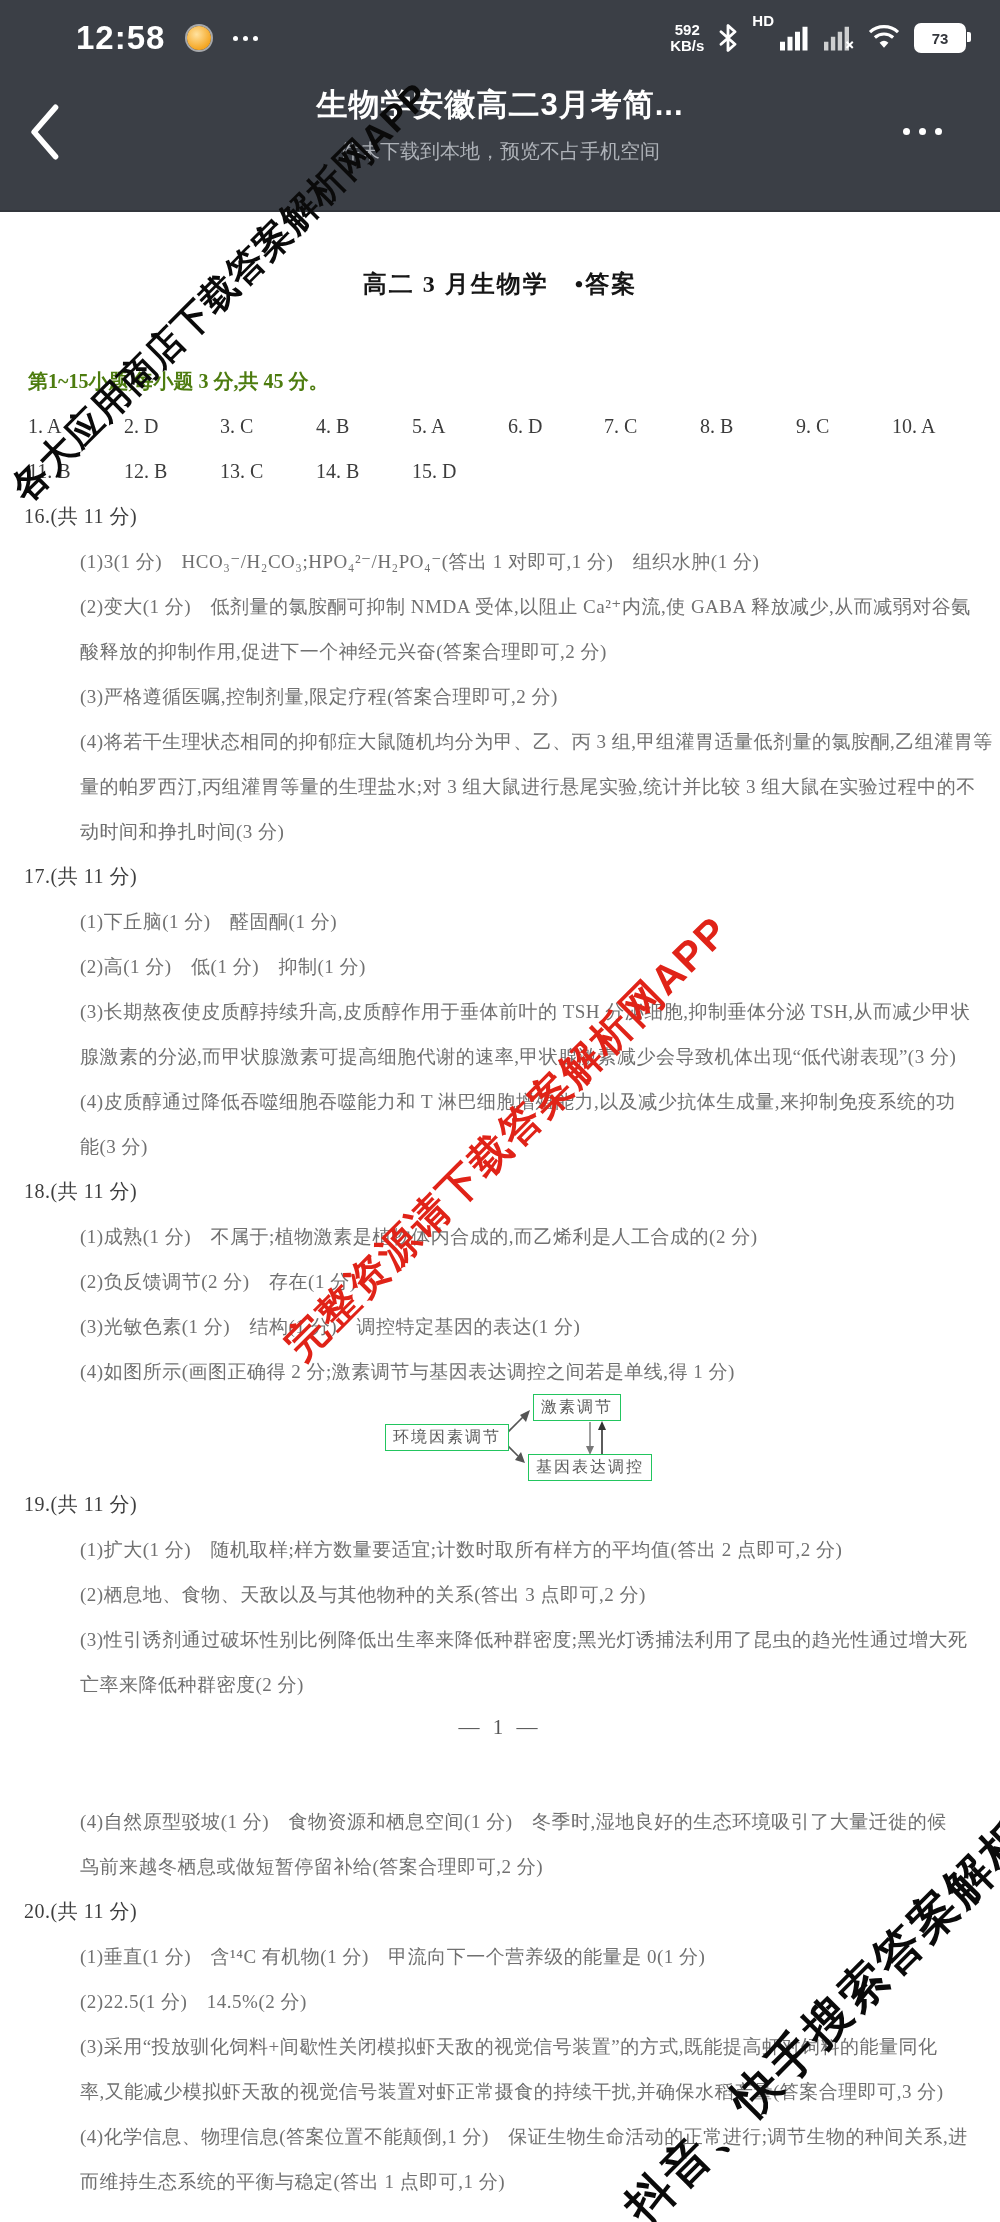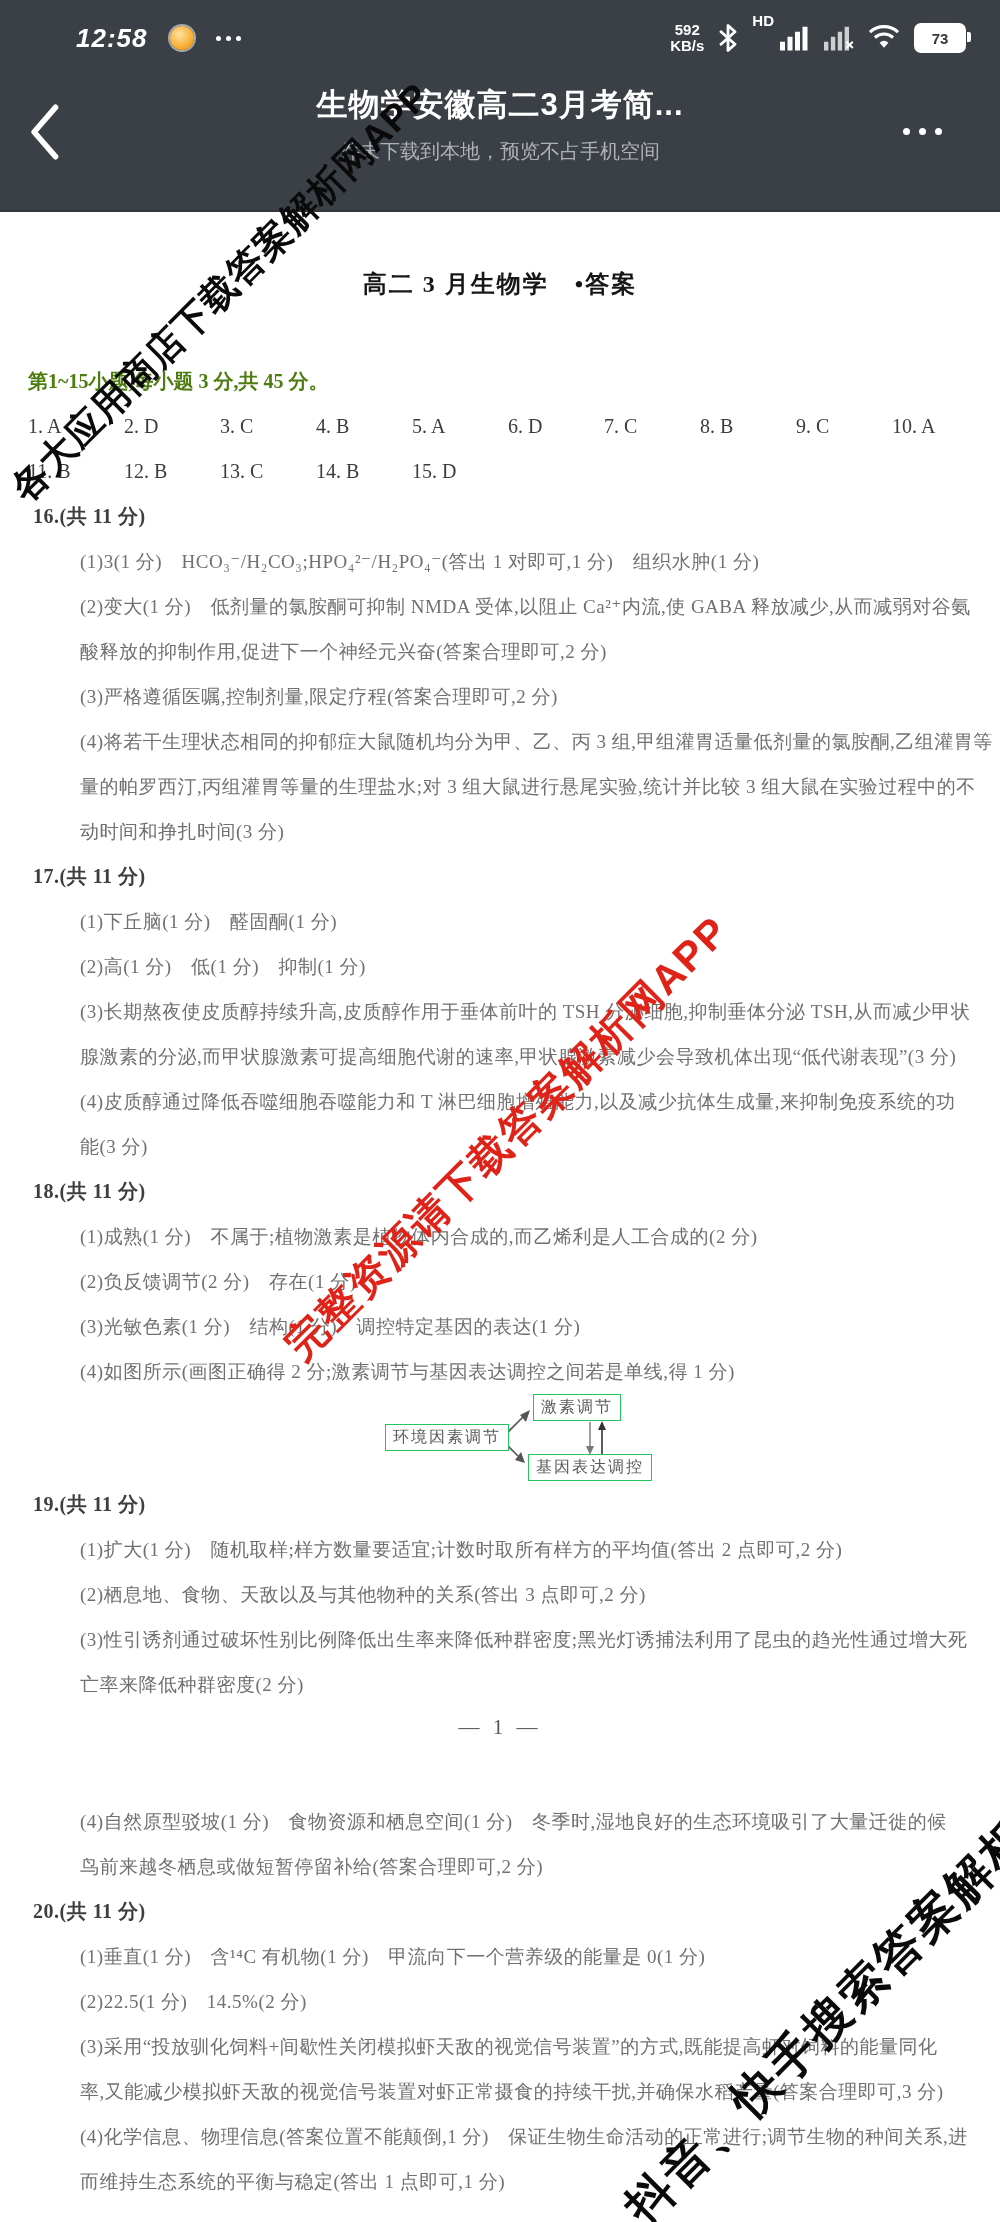--- a/index.html
+++ b/index.html
@@ -4,21 +4,21 @@
 <style>
   html,body{margin:0;padding:0;background:#e9e9e9;}
   .screen{position:relative;width:1000px;height:2222px;background:#ffffff;overflow:hidden;
           font-family:"Liberation Sans","DejaVu Sans",sans-serif;}
   
   .apphead{position:absolute;top:0;left:0;width:1000px;height:210px;background:#3b3f46;
            border-bottom:2px solid #33363c;z-index:2;}
   .statusbar{position:absolute;top:14px;left:0;width:1000px;height:48px;display:flex;
              justify-content:space-between;align-items:center;padding:0 34px 0 76px;box-sizing:border-box;}
   .sb-left{display:flex;align-items:center;gap:22px;}
-  .time{font-size:26px;font-weight:700;color:#fff;letter-spacing:1px;font-style:italic;}
+  .time{font-size:33px;font-weight:700;color:#fff;letter-spacing:1px;}
   .emoji-dot{width:24px;height:24px;border-radius:50%;
              background:radial-gradient(circle at 40% 35%,#ffe2a0,#f5a623 70%);
              box-shadow:0 0 0 2px rgba(255,255,255,.55);}
   .sb-dots{display:flex;gap:5px;}
   .sb-dots i{width:5px;height:5px;border-radius:50%;background:#fff;}
   .sb-right{display:flex;align-items:center;gap:14px;justify-content:center;}
   .speed{display:flex;flex-direction:column;align-items:center;color:#fff;font-size:15px;
          font-weight:700;line-height:16px;}
   .hd{color:#fff;font-size:15px;font-weight:700;align-self:flex-start;margin-right:-8px;margin-top:-10px;}
   .batt{position:relative;width:48px;height:26px;border:2px solid #fff;border-radius:7px;
@@ -38,21 +38,21 @@
        font-family:"Liberation Serif","DejaVu Serif",serif;overflow:hidden;}
   .doctitle{margin-top:50px;height:45px;line-height:45px;text-align:center;font-size:24px;
             font-weight:700;color:#161616;letter-spacing:2px;white-space:nowrap;}
   .note{margin-top:52px;height:45px;line-height:45px;padding-left:28px;font-size:20px;
         color:#4d7c0f;font-weight:600;white-space:nowrap;}
   .crow{display:flex;height:45px;line-height:45px;padding-left:28px;font-size:20px;color:#3c3c3c;}
   .crow span{width:96px;}
   .crow.second{margin-top:0;}
   .ln{height:45px;line-height:45px;padding-left:80px;font-size:19px;color:#707070;
       letter-spacing:.5px;white-space:nowrap;}
-  .ln.h{padding-left:33px;font-size:20px;color:#3e3e3e;font-weight:700;}
+  .ln.h{padding-left:24px;font-size:20px;color:#3e3e3e;font-weight:400;}
   .footerpg{height:40px;line-height:40px;text-align:center;font-size:21px;color:#555;letter-spacing:4px;}
   .pagegap{height:52px;}
   
   .diagram{position:relative;height:88px;width:1000px;}
   .dbox{position:absolute;border:1px solid #22c55e;color:#5a5a5a;font-size:16px;
         padding:2px 7px;letter-spacing:2px;background:#fff;white-space:nowrap;}
   .dbox.env{left:385px;top:30px;}
   .dbox.hormone{left:533px;top:0px;}
   .dbox.gene{left:528px;top:60px;text-align:center;}
   .dsvg{position:absolute;left:0;top:0;}

